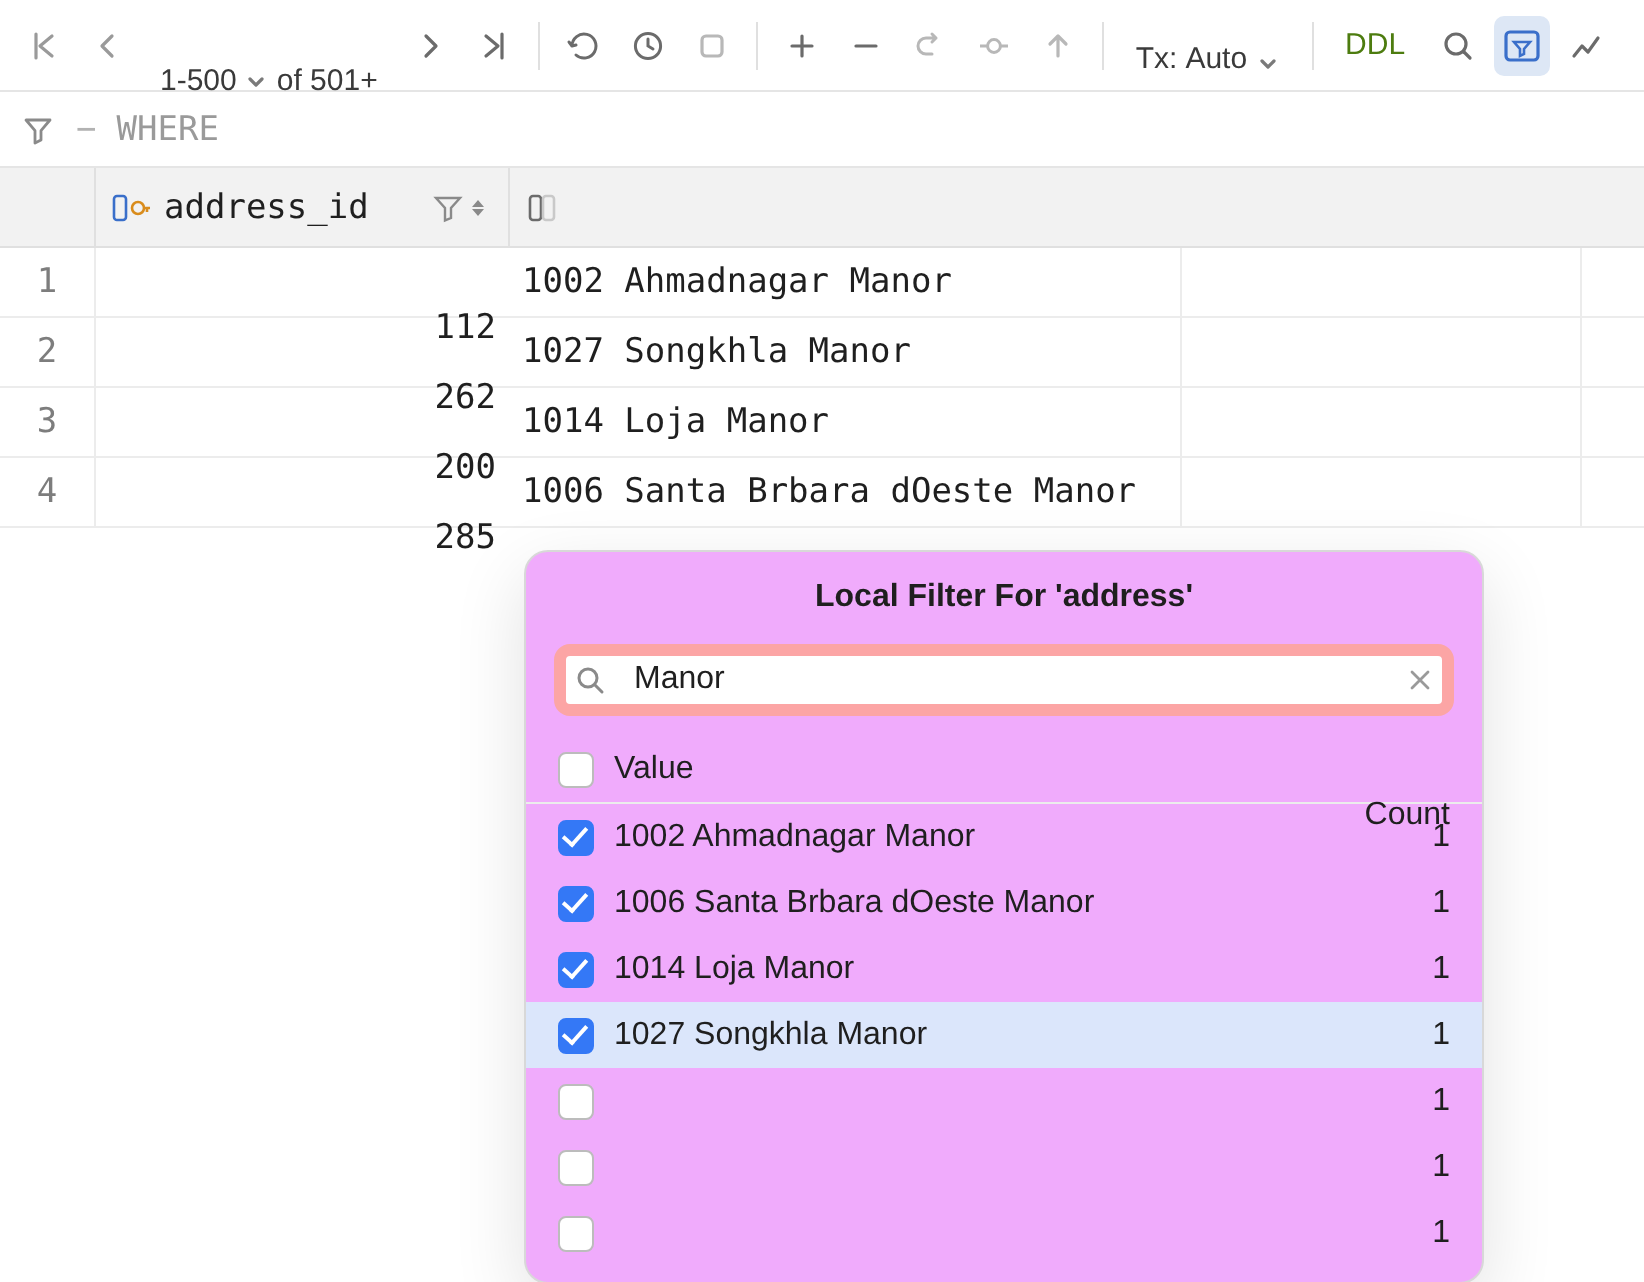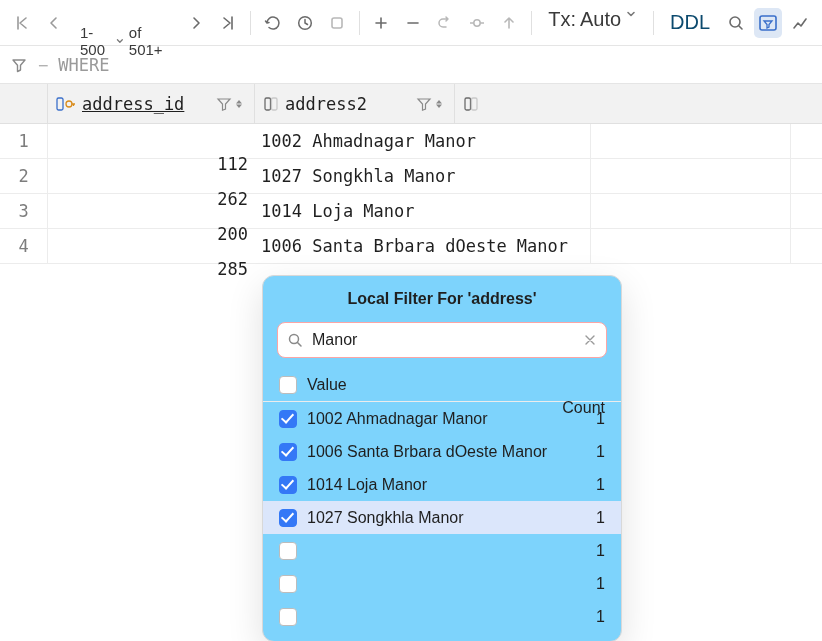--- a/index.html
+++ b/index.html
@@ -42,28 +42,28 @@
     align-items: center;
     gap: 4px;
     padding: 0 8px;
     height: 30px;
     color: #3a3a3a;
     font-size: 15px;
     margin-top: 36px;
   }
   .tx-box {
     display: inline-flex;
-    align-items: flex-start;
+    align-items: flex-end;
     gap: 4px;
     padding: 0 8px;
     height: 30px;
-    font-size: 20px;
+    font-size: 15px;
     color: #3a3a3a;
   }
-  .ddl-label { padding: 0 8px; font-size: 20px; color: #0c4a6e; }
+  .ddl-label { padding: 0 8px; font-size: 15px; color: #4d7c0f; }
   svg { display: block; }
 
   
   .where-bar {
     display: flex;
     align-items: center;
     height: 38px;
     padding: 0 10px;
     gap: 10px;
     border-bottom: 1px solid #e5e5e5;
@@ -81,21 +81,21 @@
   }
   .ch-gutter { width: 48px; border-right: 1px solid #e0e0e0; }
   .ch-cell {
     display: flex;
     align-items: center;
     border-right: 1px solid #e0e0e0;
     padding: 0 8px;
     gap: 6px;
     position: relative;
   }
-  .ch-cell.addr-id { width: 207px; text-decoration: underline; }
+  .ch-cell.addr-id { width: 207px; }
   .ch-cell.address { width: 336px; }
   .ch-cell.address2 { width: 200px; }
   .ch-cell.tail { flex: 1; border-right: none; }
   .ch-sort {
     margin-left: auto;
     display: inline-flex;
     align-items: center;
     color: #8a8a8a;
   }
   .underline-mark {
@@ -134,41 +134,41 @@
   .cell.address { width: 336px; }
   .cell.address2 { width: 200px; color: #9a9a9a; font-style: italic; }
   .cell.tail { flex: 1; border-right: none; }
   .cell .notital { font-style: normal; color: #1f1f1f; }
 
   
   .popup {
     position: absolute;
     left: 262px;
     top: 275px;
-    width: 360px;
-    background: #7dd3fc;
+    width: 480px;
+    background: #f0abfc;
     border: 1px solid #d8d8d8;
     border-radius: 12px;
     box-shadow: 0 12px 36px rgba(0,0,0,0.12);
     padding: 14px 0 8px 0;
   }
   .popup-title {
     text-align: center;
     font-weight: 600;
     font-size: 16px;
     margin-bottom: 14px;
   }
   .search-wrap {
     margin: 0 14px 10px 14px;
     position: relative;
   }
   .search-input {
     width: 100%;
     height: 36px;
-    border: 1px solid #fca5a5;
+    border: 6px solid #fca5a5;
     border-radius: 8px;
     padding: 0 36px 0 34px;
     font-size: 16px;
     color: #1f1f1f;
     outline: none;
   }
   .search-icon {
     position: absolute; left: 10px; top: 50%; transform: translateY(-50%);
     color: #8a8a8a;
   }
@@ -334,35 +334,20 @@
 
 <div class="col-header mono">
   <div class="ch-gutter"></div>
   <div class="ch-cell addr-id">
     <svg width="20" height="16" viewBox="0 0 20 16">
         <rect x="1" y="2" width="6" height="12" rx="1.5" fill="none" stroke="#3a6fca" stroke-width="1.3"></rect>
         <circle cx="13" cy="8" r="3" fill="none" stroke="#d98c1c" stroke-width="1.3"></circle>
         <path d="M15.5 8H19M17.5 8v2" stroke="#d98c1c" stroke-width="1.3"></path>
       </svg>
     <span>address_id</span>
-    <span class="ch-sort">
-      <svg width="16" height="16" viewBox="0 0 16 16">
-          <path d="M2 3h12l-4.5 5V13l-3 1.2V8L2 3z" fill="none" stroke="#8a8a8a" stroke-width="1.2"></path>
-        </svg>
-      <svg width="14" height="14" viewBox="0 0 14 14">
-          <path d="M7 3l3 3.5H4L7 3zM7 11l-3-3.5h6L7 11z" fill="#8a8a8a"></path>
-        </svg>
-    </span>
-  </div>
-  <div class="ch-cell address2">
-    <svg width="16" height="16" viewBox="0 0 16 16">
-        <rect x="2" y="2" width="5.5" height="12" rx="1.5" fill="none" stroke="#6b6b6b" stroke-width="1.3"></rect>
-        <rect x="8.5" y="2" width="5.5" height="12" rx="1.5" fill="none" stroke="#c9c9c9" stroke-width="1.3"></rect>
-      </svg>
-    <span>address2</span>
     <span class="ch-sort">
       <svg width="16" height="16" viewBox="0 0 16 16">
           <path d="M2 3h12l-4.5 5V13l-3 1.2V8L2 3z" fill="none" stroke="#8a8a8a" stroke-width="1.2"></path>
         </svg>
       <svg width="14" height="14" viewBox="0 0 14 14">
           <path d="M7 3l3 3.5H4L7 3zM7 11l-3-3.5h6L7 11z" fill="#8a8a8a"></path>
         </svg>
     </span>
   </div>
   <div class="ch-cell tail">

